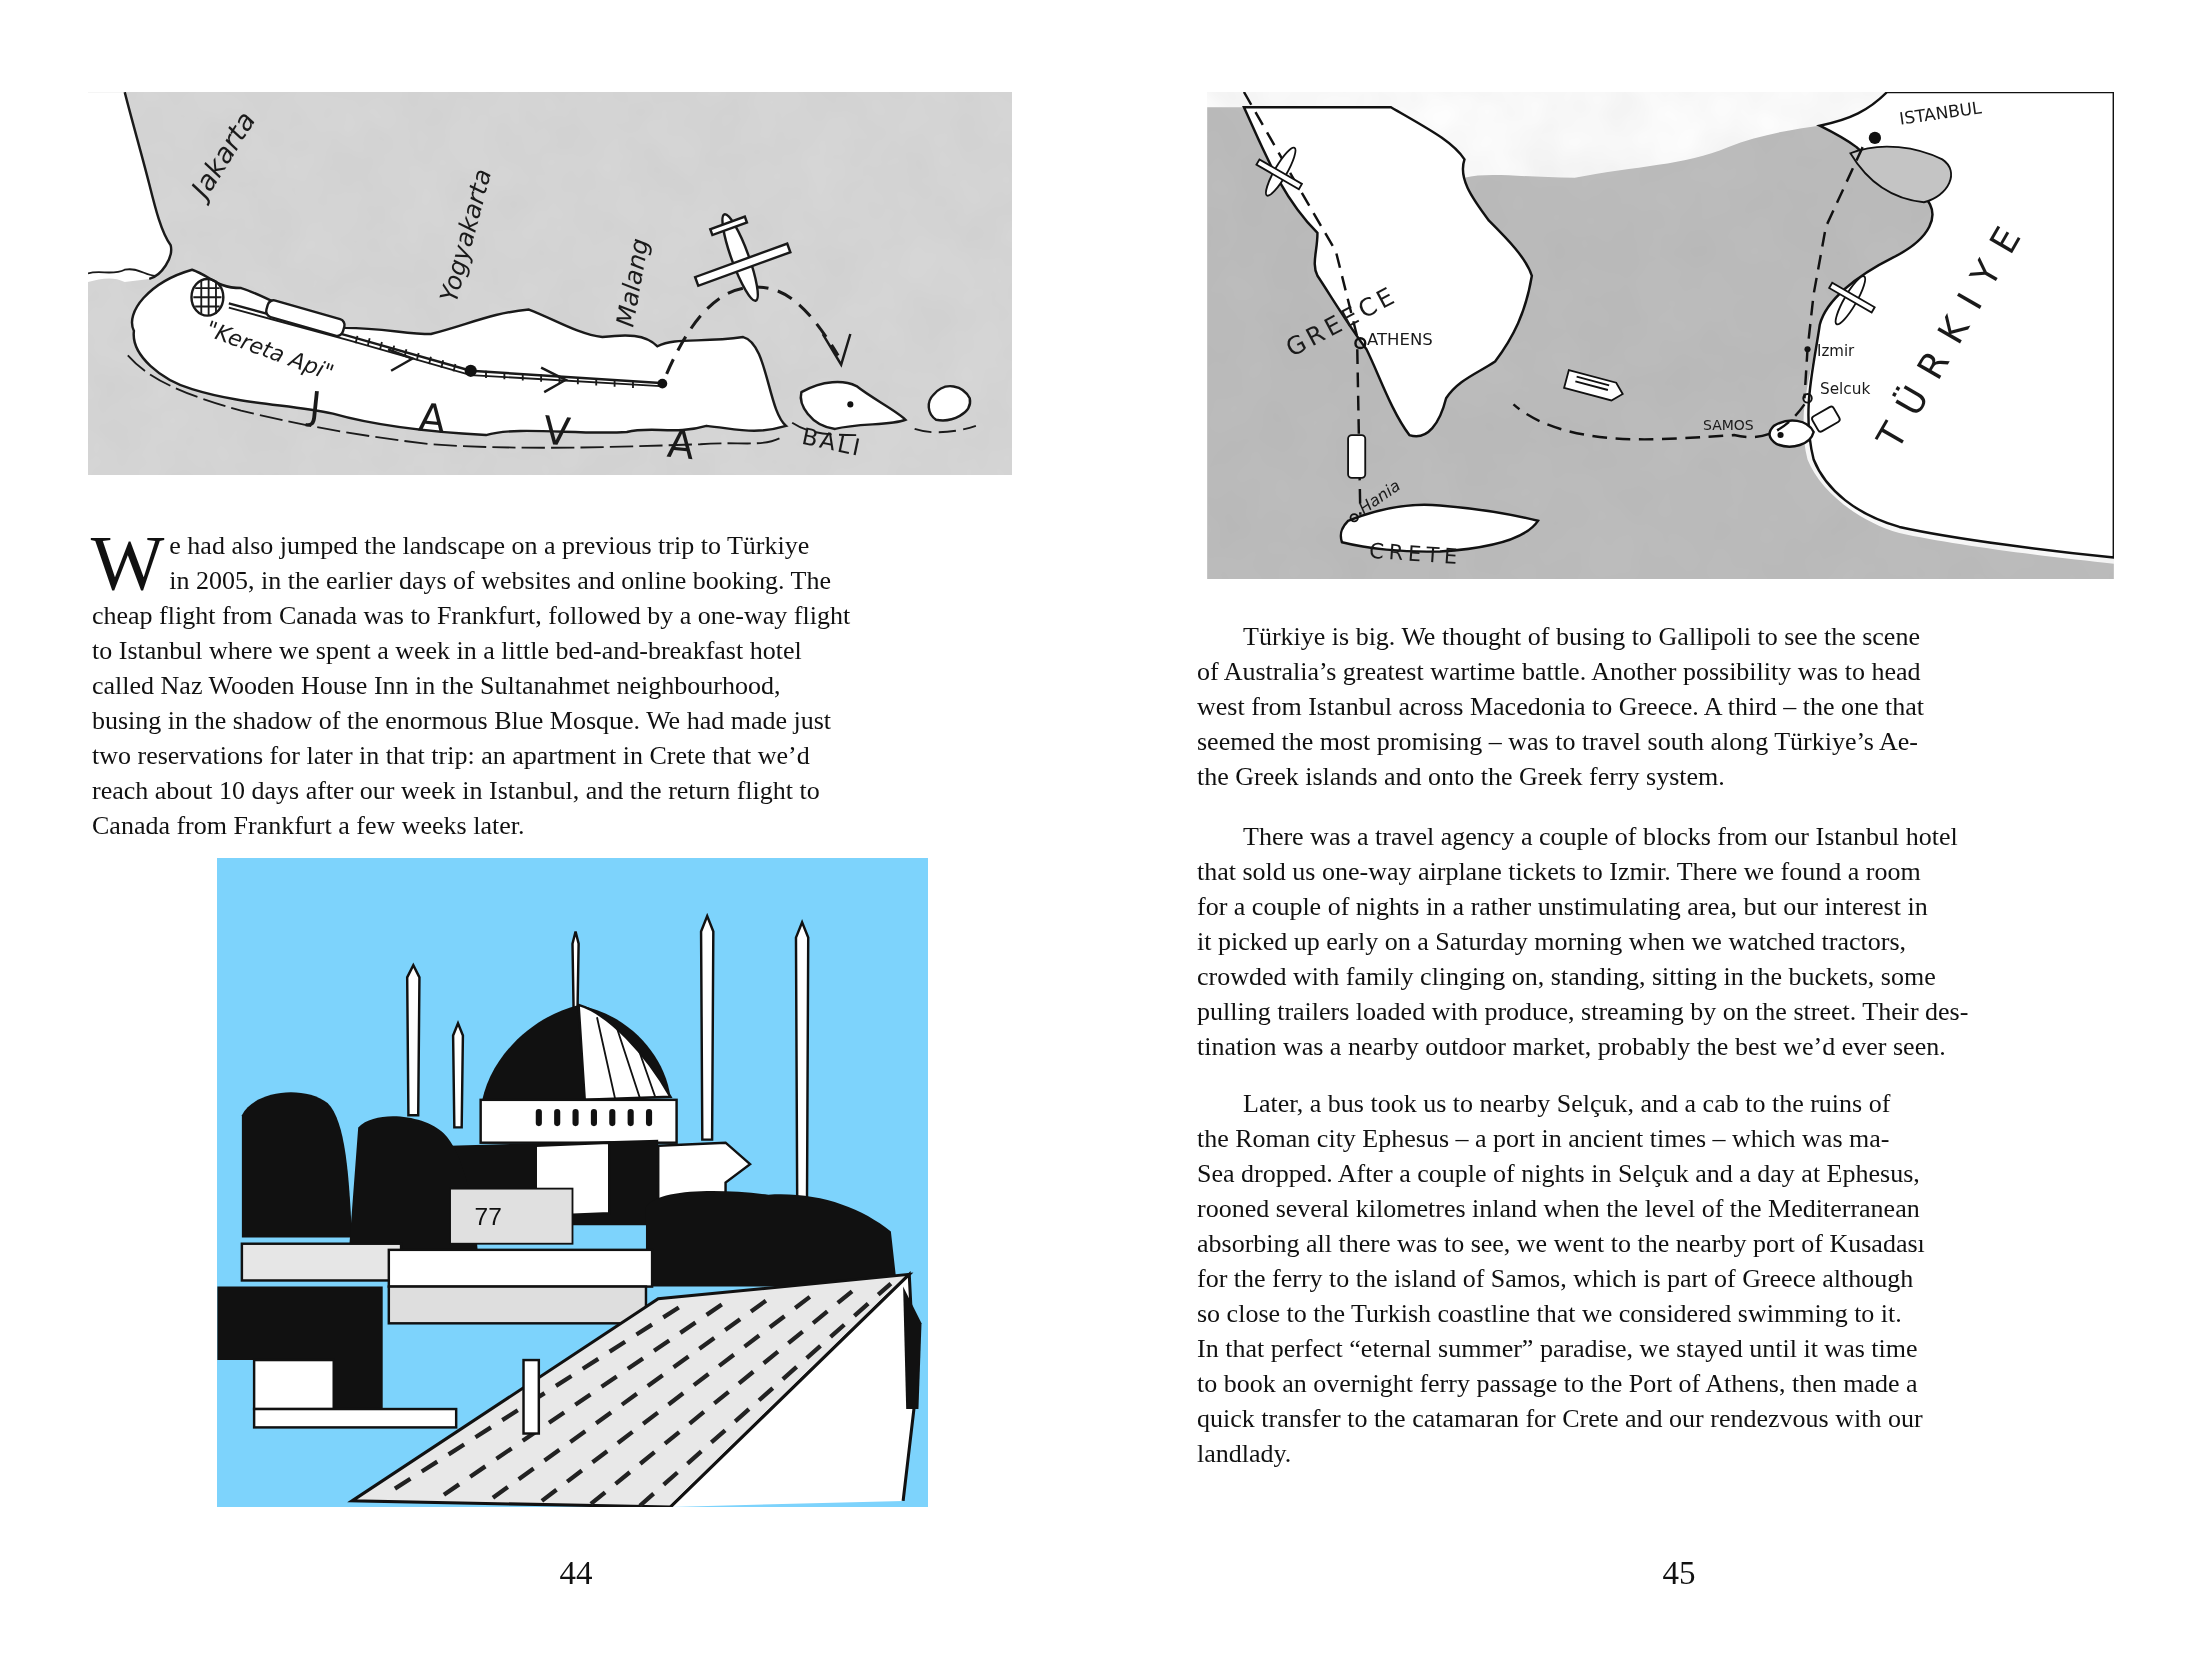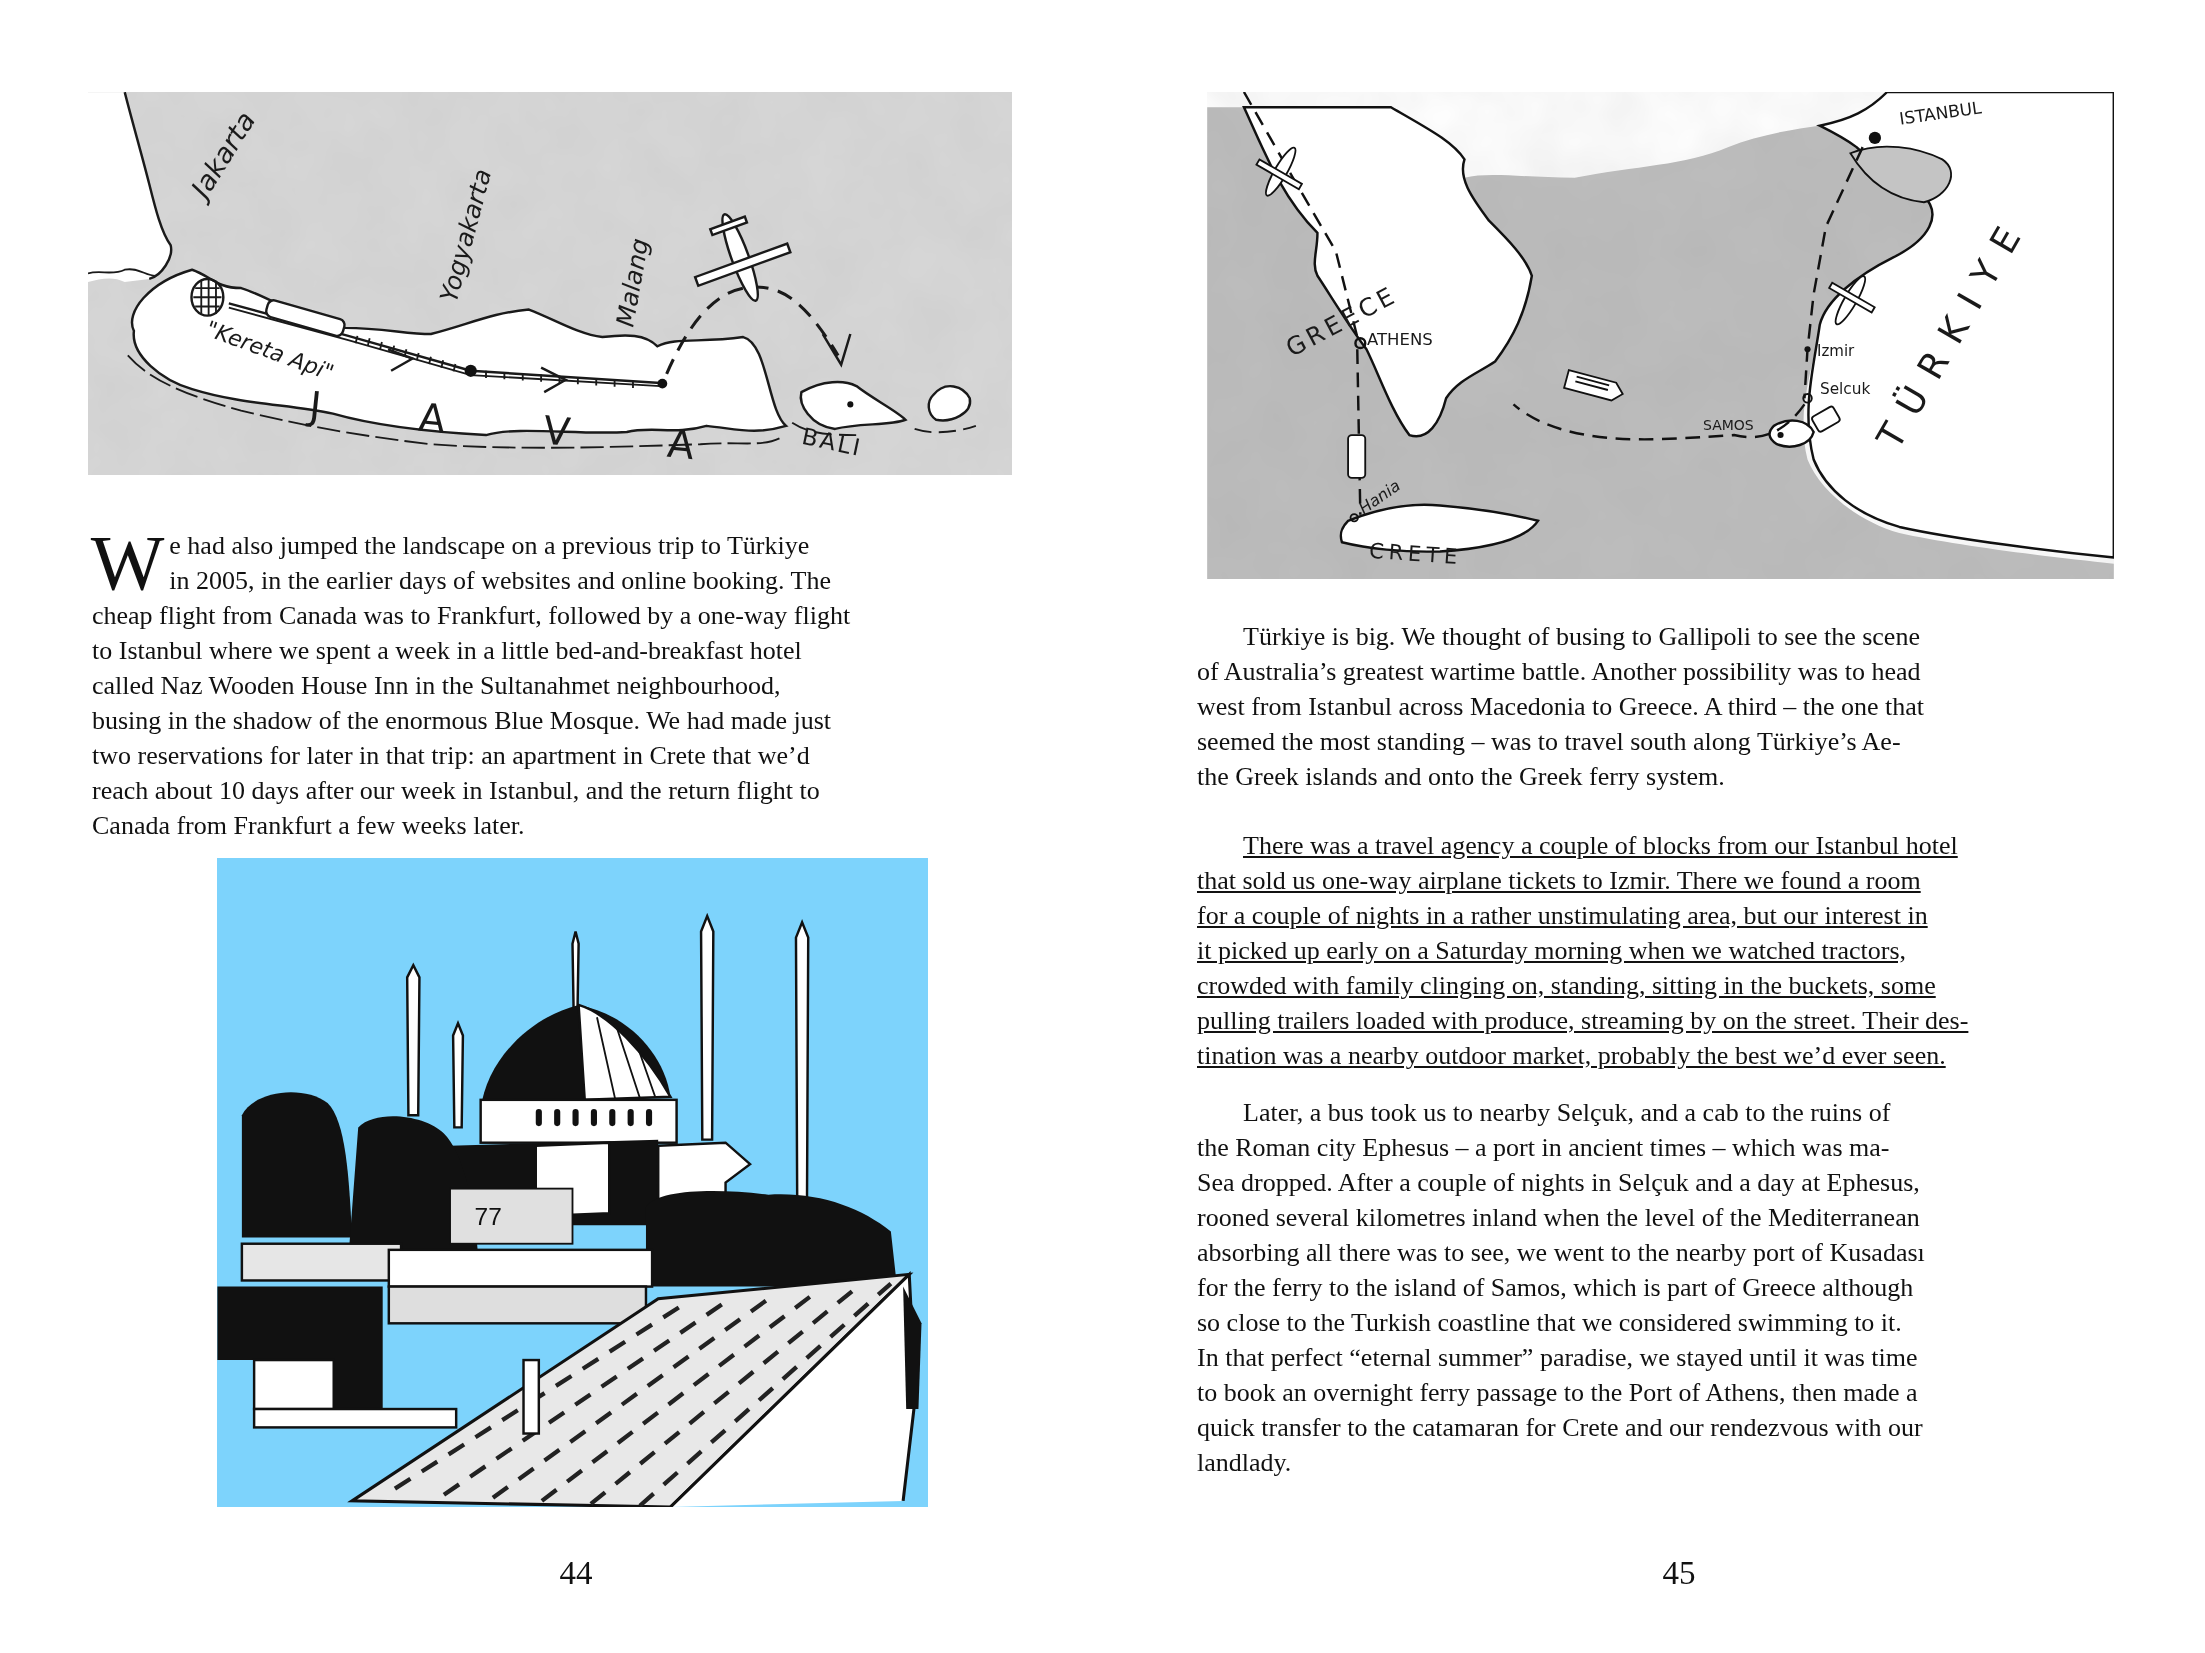--- a/index.html
+++ b/index.html
@@ -223,24 +223,24 @@
     <span class="map-label" style="left:496px; top:325px; font-size:14px;">SAMOS</span>
     <span class="map-label" style="left:159px; top:407px; font-size:16px; font-style:italic; transform:rotate(-35deg); transform-origin:left bottom;">Hania</span>
     <span class="map-label" style="left:162px; top:450px; font-size:21px; letter-spacing:4.9px; transform:rotate(4deg);">CRETE</span>
   </div>
 
   <div class="body-text" style="left:94px; top:619px; width:956px;">
     <p>
       <span class="line indent">Türkiye is big. We thought of busing to Gallipoli to see the scene</span>
       <span class="line">of Australia’s greatest wartime battle. Another possibility was to head</span>
       <span class="line">west from Istanbul across Macedonia to Greece. A third – the one that</span>
-      <span class="line">seemed the most standing – was to travel south along Türkiye’s Ae-</span>
+      <span class="line">seemed the most promising – was to travel south along Türkiye’s Ae-</span>
       <span class="line">the Greek islands and onto the Greek ferry system.</span>
     </p>
-    <p style="margin-top:34px;text-decoration:underline;">
+    <p style="margin-top:25px;">
       <span class="line indent">There was a travel agency a couple of blocks from our Istanbul hotel</span>
       <span class="line">that sold us one-way airplane tickets to Izmir. There we found a room</span>
       <span class="line">for a couple of nights in a rather unstimulating area, but our interest in</span>
       <span class="line">it picked up early on a Saturday morning when we watched tractors,</span>
       <span class="line">crowded with family clinging on, standing, sitting in the buckets, some</span>
       <span class="line">pulling trailers loaded with produce, streaming by on the street. Their des-</span>
       <span class="line">tination was a nearby outdoor market, probably the best we’d ever seen.</span>
     </p>
     <p style="margin-top:22px;">
       <span class="line indent">Later, a bus took us to nearby Selçuk, and a cab to the ruins of</span>

